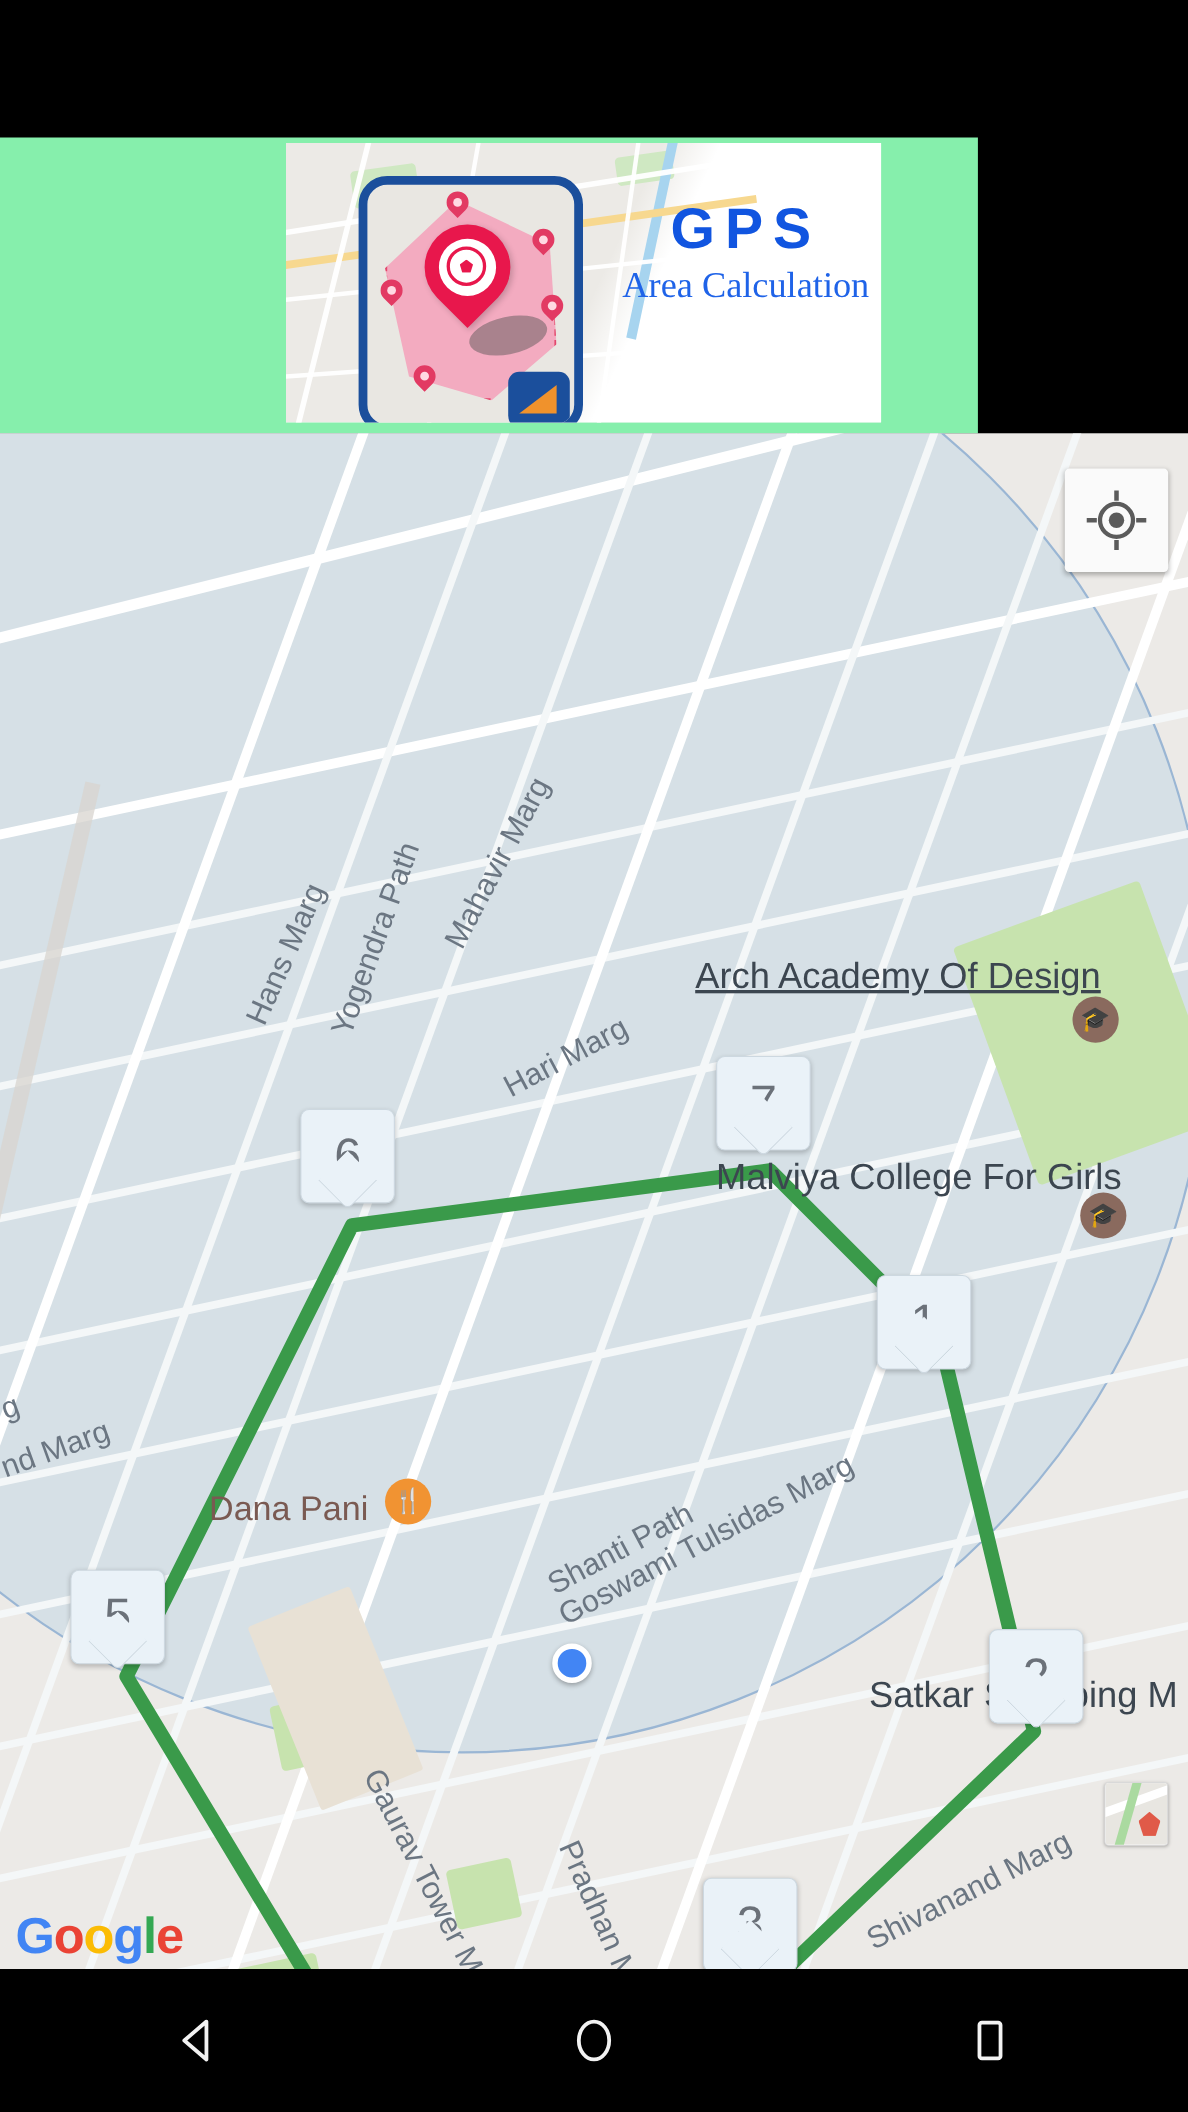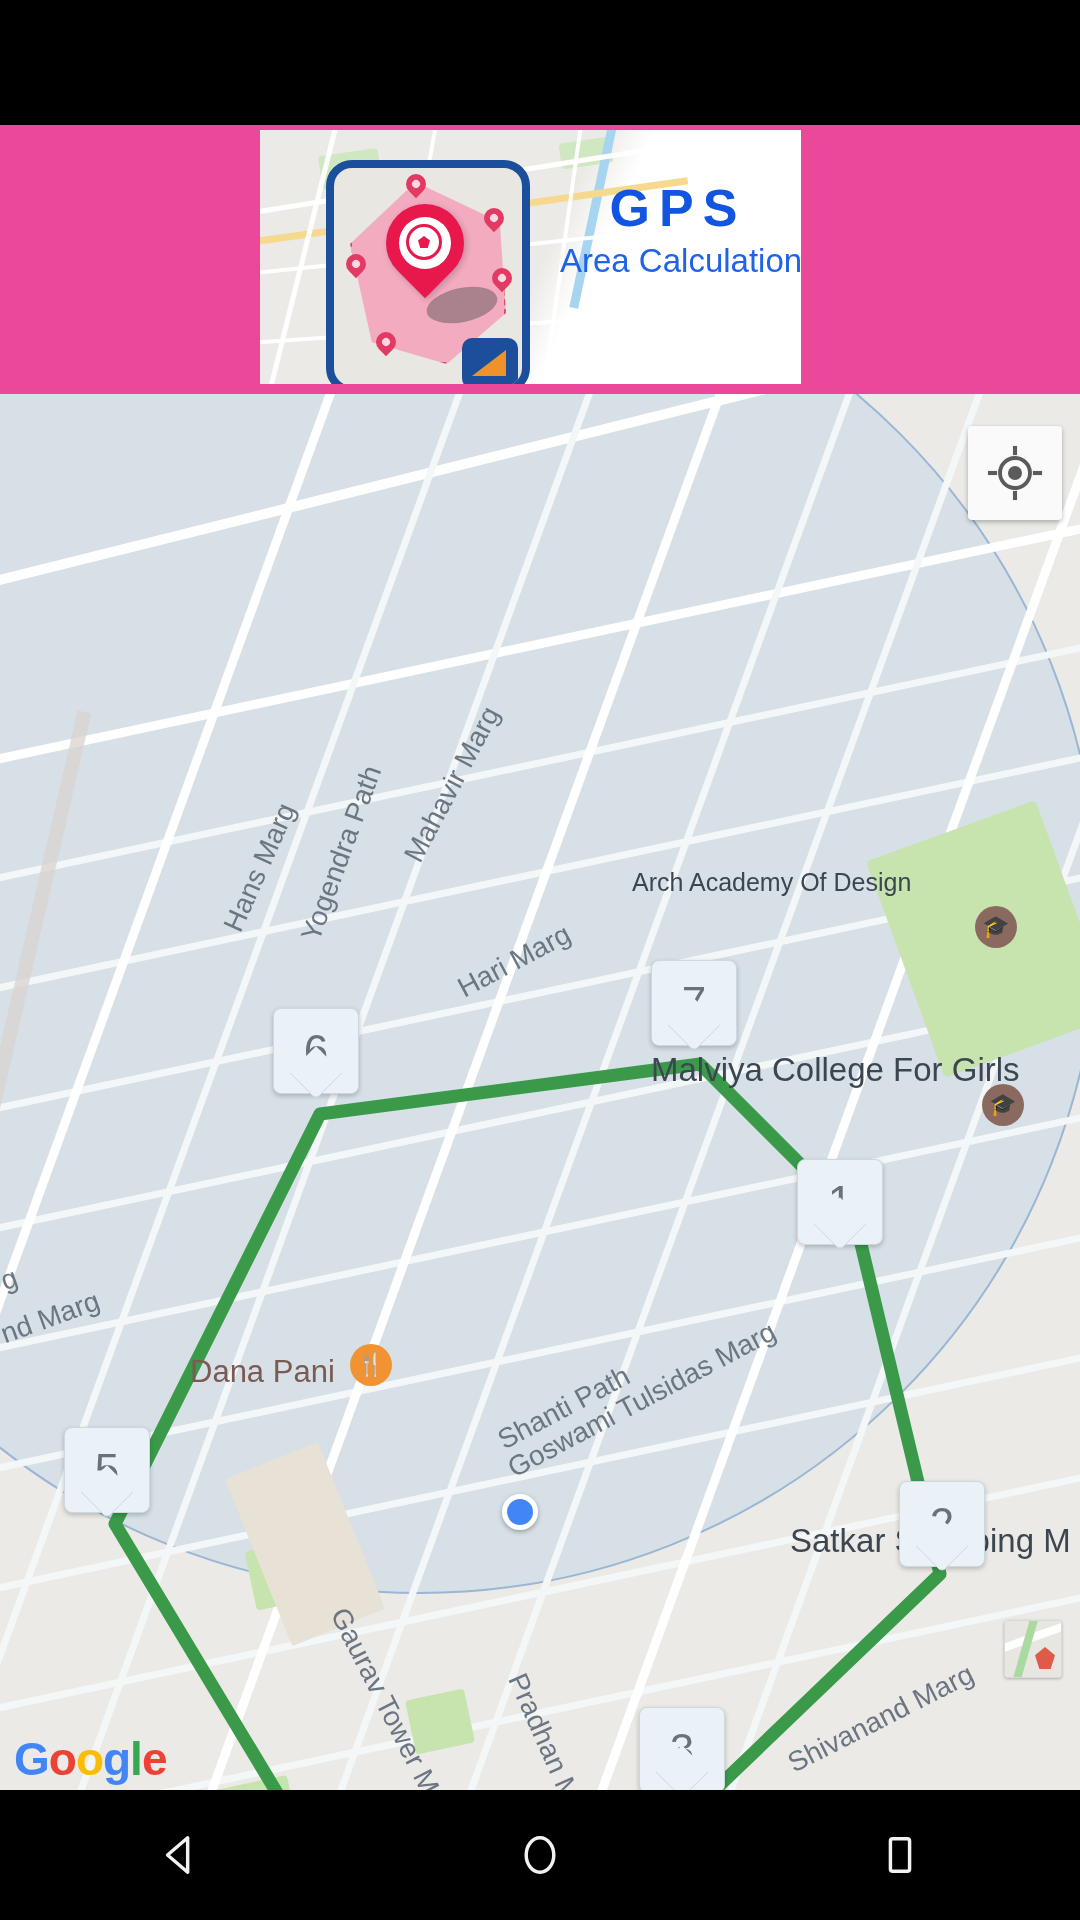--- a/index.html
+++ b/index.html
@@ -52,23 +52,23 @@
     font-size: 45px;
     font-weight: 700;
     letter-spacing: 5px;
     text-shadow: 0 1px 1px rgba(0,0,0,0.10);
   }
 
   
   .adband {
     position: absolute;
     left: 0; top: 125px;
-    width: 1080px;
+    width: 889px;
     height: 269px;
-    background: #ec4899;
+    background: #86efac;
     overflow: hidden;
   }
   .adbox {
     position: absolute;
     left: 260px; top: 5px;
     width: 541px; height: 254px;
     background: #ffffff;
     overflow: hidden;
   }
   .ad-mapbg {
@@ -197,21 +197,21 @@
     color: #1155e0;
     font-family: "Liberation Sans", sans-serif;
     font-weight: 700;
     font-size: 52px;
     letter-spacing: 9px;
     line-height: 1;
   }
   .ad-sub {
     margin-top: 10px;
     color: #1f63e8;
-    font-family: Liberation Sans, sans-serif;
+    font-family: Liberation Serif, serif;
     font-size: 33px;
     line-height: 1;
     white-space: nowrap;
   }
 
   
   .map {
     position: absolute;
     left: 0; top: 394px;
     width: 1080px;
@@ -477,21 +477,21 @@
       <div class="poi-green" style="left:200px; top:1390px; width:95px; height:70px; transform:rotate(-12deg);"></div>
       <div class="poi-tan" style="left:255px; top:1060px; width:100px; height:180px; transform:rotate(-22deg);"></div>
 
     </div>
 
     <svg width="1080" height="1396" style="position:absolute;left:0;top:0;">
       <polyline points="320,720 700,670 855,825 940,1180 700,1410 350,1520 115,1130 320,720" fill="none" stroke="#3a9a4a" stroke-width="13" stroke-linejoin="round" stroke-linecap="round"></polyline>
     </svg>
 
     <div id="map-labels">
-        <div class="maplabel poi" style="left: 632px; top: 474px; font-size: 25px; transform: rotate(0deg); transform-origin: left center;">Arch Academy Of Design</div>
+        <div class="maplabel poi" style="left: 632px; top: 474px; font-size: 33px; transform: rotate(0deg); transform-origin: left center; text-decoration: underline;">Arch Academy Of Design</div>
         <div class="maplabel poi" style="left: 651px; top: 657px; font-size: 33px; transform: rotate(0deg); transform-origin: left center;">Malviya College For Girls</div>
         <div class="maplabel poi" style="left: 790px; top: 1128px; font-size: 33px; transform: rotate(0deg); transform-origin: left center;">Satkar Shopping M</div>
         <div class="maplabel food" style="left: 190px; top: 960px; font-size: 31px; transform: rotate(0deg); transform-origin: left center;">Dana Pani</div>
         <div class="maplabel street" style="left: 412px; top: 450px; font-size: 28px; transform: rotate(-62deg); transform-origin: left center;">Mahavir Marg</div>
         <div class="maplabel street" style="left: 232px; top: 520px; font-size: 28px; transform: rotate(-66deg); transform-origin: left center;">Hans Marg</div>
         <div class="maplabel street" style="left: 310px; top: 530px; font-size: 28px; transform: rotate(-70deg); transform-origin: left center;">Yogendra Path</div>
         <div class="maplabel street" style="left: 460px; top: 580px; font-size: 28px; transform: rotate(-28deg); transform-origin: left center;">Hari Marg</div>
         <div class="maplabel street" style="left: 500px; top: 1032px; font-size: 28px; transform: rotate(-28deg); transform-origin: left center;">Shanti Path</div>
         <div class="maplabel street" style="left: 510px; top: 1060px; font-size: 28px; transform: rotate(-28deg); transform-origin: left center;">Goswami Tulsidas Marg</div>
         <div class="maplabel street" style="left: 338px; top: 1200px; font-size: 28px; transform: rotate(63deg); transform-origin: left center;">Gaurav Tower Marg</div>

